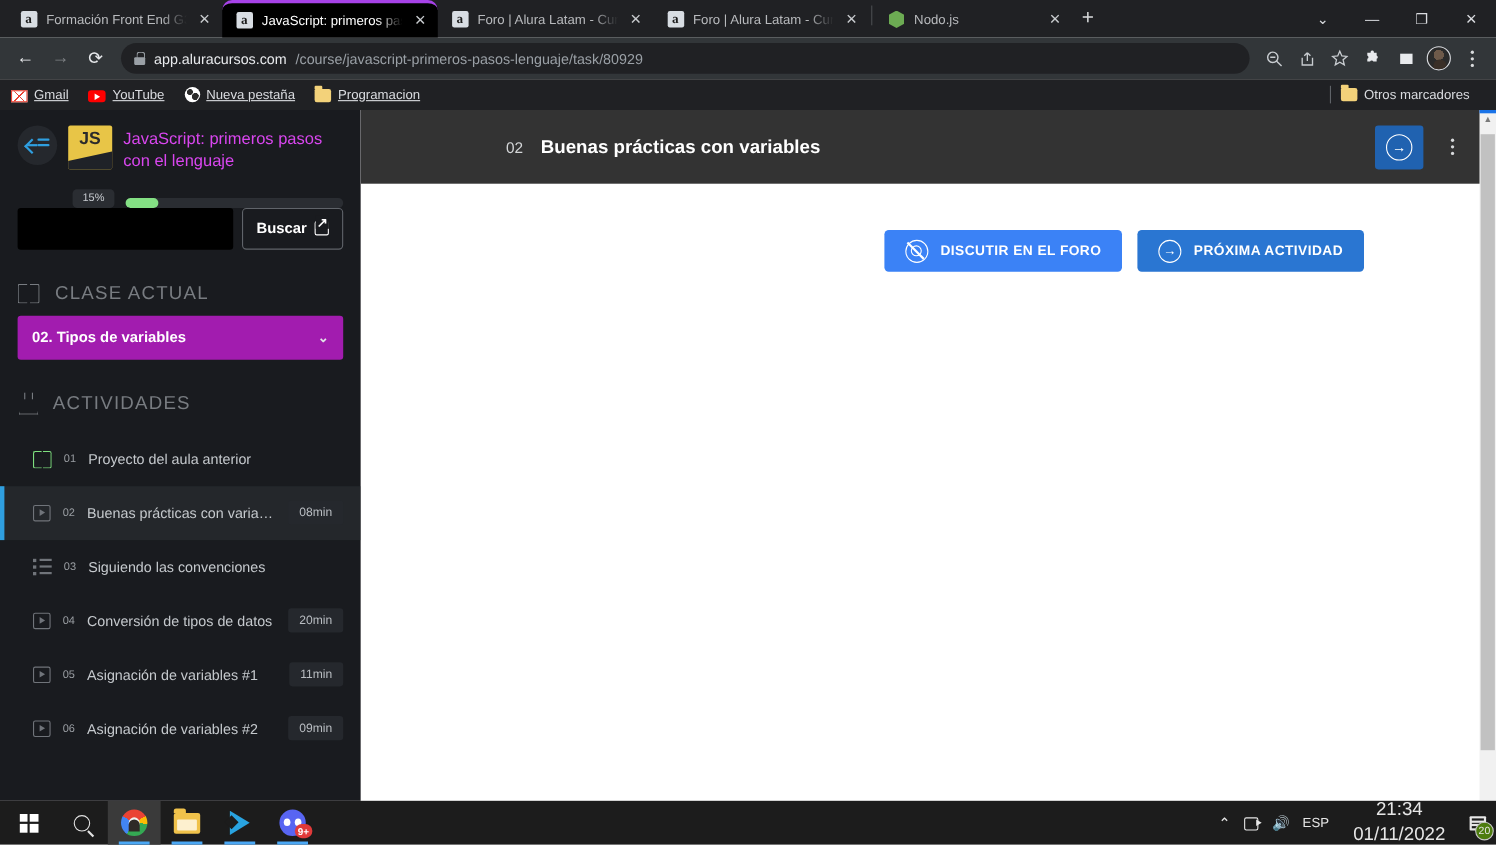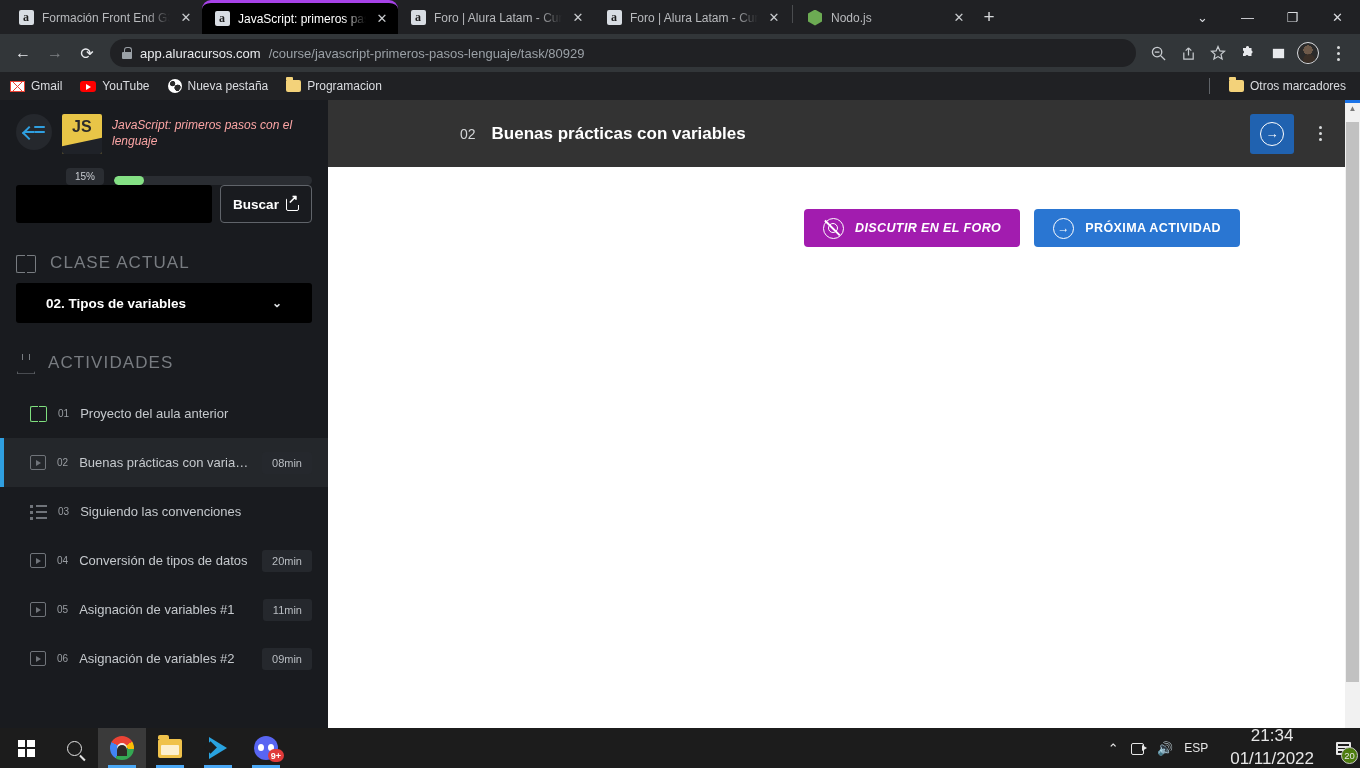--- a/index.html
+++ b/index.html
@@ -88,39 +88,39 @@
     border: 1px solid #dadce0; overflow:hidden; position:relative;
   }
   .avatar::after { content:""; position:absolute; left:5px; top:11px; width:12px; height:12px;
     background:#3a2f27; border-radius:6px 6px 0 0; }
 
   .bookmarks {
     height: 28px; background: #202124; display: flex; align-items: center;
     padding: 0 10px; gap: 18px; font-size: 12px; color: #dadce0;
     position: relative;
   }
-  .bm { display: flex; align-items: center; gap: 6px; }
+  .bm { display: flex; align-items: flex-end; gap: 6px; text-decoration: underline; }
   .bm-gmail { width: 15px; height: 11px; background: #fff; border: 1px solid #ea4335;
     position: relative; }
   .bm-gmail::after { content: ""; position: absolute; left: 0; top: 0; width: 13px; height: 9px;
     background: linear-gradient(135deg, transparent 46%, #ea4335 47% 53%, transparent 54%),
                 linear-gradient(45deg, transparent 46%, #ea4335 47% 53%, transparent 54%); }
   .bm-yt { width: 16px; height: 11px; background: #ff0000; border-radius: 3px; position: relative; }
   .bm-yt::after { content:""; position:absolute; left:6px; top:3px;
     border-left: 5px solid #fff; border-top: 3px solid transparent; border-bottom: 3px solid transparent; }
   .bm-globe { width: 14px; height: 14px; border-radius: 50%; background: #fff; position: relative; }
   .bm-globe::after { content:""; position:absolute; left:1px; top:1px; width:12px; height:12px;
     border-radius:50%; background:
       radial-gradient(circle at 30% 30%, #2b2b2b 0 2.5px, transparent 3px),
       radial-gradient(circle at 72% 65%, #2b2b2b 0 3px, transparent 3.5px); }
   .bm-folder { width: 15px; height: 12px; background: #f3d27a; border-radius: 1px 2px 2px 2px;
     position: relative; }
   .bm-folder::before { content:""; position:absolute; top:-3px; left:0; width:7px; height:3px;
     background:#f3d27a; border-radius:1px 1px 0 0; }
-  .otros { position: absolute; right: 14px; display: flex; align-items: center; gap: 6px; }
+  .otros { position: absolute; right: 24px; display: flex; align-items: center; gap: 6px; }
   .bm-divider { position: absolute; right: 150px; width: 1px; height: 16px; background: #5f6368; }
 
   
   .page { height: 628px; display: flex; background: #ffffff; position: relative; }
 
   
   .sidebar {
     width: 328px; background: #191b1f; flex: none; position: relative;
     overflow: hidden;
   }
@@ -144,21 +144,21 @@
     background: #e8c547; border-radius: 2px; overflow:hidden;
   }
   .course-ico::before {
     content: "JS"; position: absolute; left: 10px; top: 4px; font-size: 16px;
     font-weight: bold; color: #2b2b2b; font-family: "Liberation Sans", sans-serif;
   }
   .course-ico::after {
     content:""; position:absolute; left:-4px; bottom:-6px; width: 48px; height: 18px;
     background: #1f2228; transform: skewY(-12deg);
   }
-  .course-title { font-size: 12px; color: #fca5a5; line-height: 1.35; padding-top: 3px; font-style: italic; }
+  .course-title { font-size: 15px; color: #d946ef; line-height: 1.35; padding-top: 3px; }
   .progress-row { display: flex; align-items: flex-end; gap: 10px; padding: 14px 16px 0 66px; }
   .pct {
     background: #2a2d32; color: #c8ccd1; font-size: 10px; border-radius: 4px;
     padding: 3px 9px; flex: none;
   }
   .pbar { flex: 1; height: 9px; background: #2a2d32; border-radius: 5px; overflow: hidden; }
   .pbar i { display: block; height: 100%; background: #84e084; border-radius: 5px; }
 
   .search-label { font-size: 13px; color: #d4d7da; padding: 26px 16px 8px 16px; }
   .search-row { display: flex; gap: 8px; padding: 0 16px; }
@@ -188,23 +188,23 @@
   .ico-book::before { left:0; border-right:none; border-radius:2px 0 0 2px; }
   .ico-book::after { right:0; border-left:none; border-radius:0 2px 2px 0; }
   .ico-flask { width: 18px; height: 19px; position: relative; flex:none; }
   .ico-flask::before { content:""; position:absolute; left:6px; top:0; width:6px; height:6px;
     border-left:1.6px solid #787c81; border-right:1.6px solid #787c81; }
   .ico-flask::after { content:""; position:absolute; left:1px; top:5px; width:16px; height:14px;
     border:1.6px solid #787c81; border-top:none;
     clip-path: polygon(32% 0, 68% 0, 100% 100%, 0 100%); }
 
   .class-box {
-    margin: 0 16px; height: 40px; background: #000000; border-radius: 3px;
+    margin: 0 16px; height: 40px; background: #a21caf; border-radius: 3px;
     display: flex; align-items: center; justify-content: space-between;
-    padding: 0 30px; color: #fff; font-size: 13.5px; font-weight: bold;
+    padding: 0 13px; color: #fff; font-size: 13.5px; font-weight: bold;
   }
   .chev { font-size: 12px; color: #e2e5e8; }
 
   .act-list { margin-top: 6px; }
   .act {
     height: 49px; display: flex; align-items: center; gap: 11px; padding: 0 16px 0 30px;
     position: relative; color: #c5c9cd; font-size: 13px;
   }
   .act.current { background: #24272b; }
   .act.current::before {
@@ -246,21 +246,21 @@
   .circ-arrow { width: 24px; height: 24px; border: 1.8px solid #fff; border-radius: 50%;
     display:flex; align-items:center; justify-content:center; color:#fff; font-size: 13px; }
   .kebab { width: 20px; display: flex; flex-direction: column; align-items: center; gap: 3px; }
   .kebab i { width: 3px; height: 3px; background: #d8dadc; border-radius: 50%; }
 
   .main-body { padding: 42px 120px 0 0; display: flex; justify-content: flex-end; gap: 14px; }
   .btn-foro, .btn-next {
     height: 38px; border-radius: 4px; display: flex; align-items: center; gap: 11px;
     padding: 0 19px; color: #fff; font-size: 12.5px; font-weight: bold; letter-spacing: 0.4px;
   }
-  .btn-foro { background: #a21caf; font-style: italic; }
+  .btn-foro { background: #3b82f6; }
   .btn-next { background: #2a76d2; }
   .ico-life { width: 21px; height: 21px; border-radius: 50%; border: 1.8px solid #fff;
     position: relative; flex:none; }
   .ico-life::before { content:""; position:absolute; left:4.5px; top:4.5px; width:8px; height:8px;
     border-radius:50%; border:1.6px solid #fff; }
   .ico-life::after { content:""; position:absolute; left:-1.5px; top:8.5px; width:21px; height:1.6px;
     background:#fff; box-shadow: 0 0 0 0 #fff; transform: rotate(45deg); }
   .ico-arrow { width: 21px; height: 21px; border-radius: 50%; border: 1.8px solid #fff;
     display:flex; align-items:center; justify-content:center; font-size: 12px; flex:none; }
 

